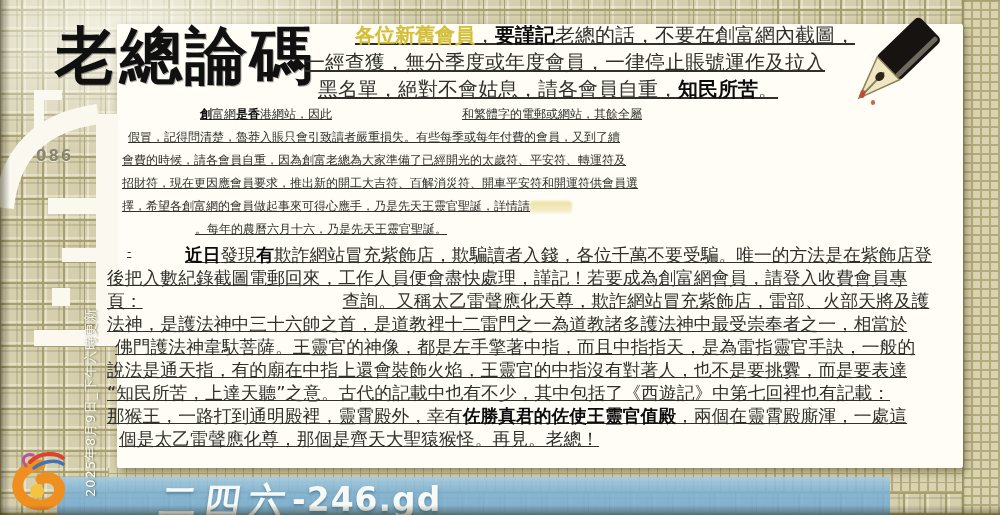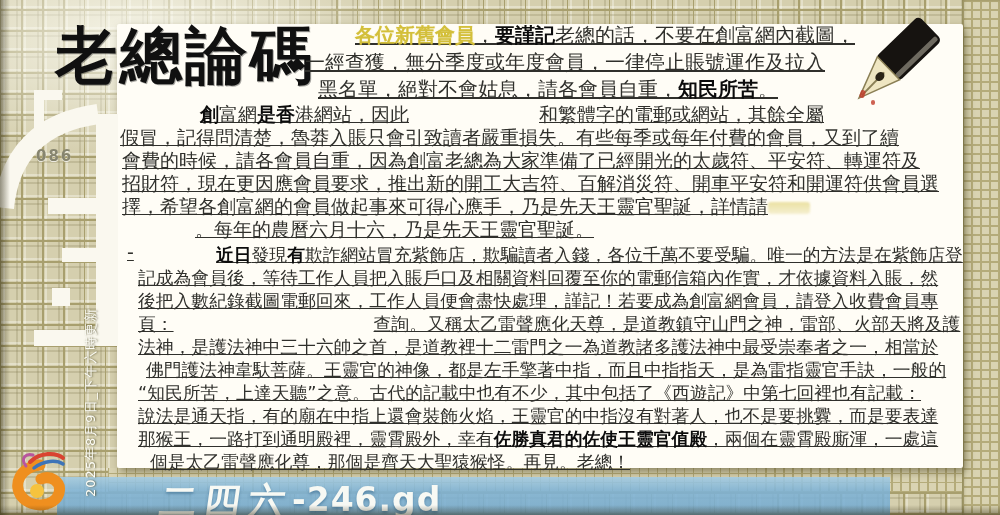--- a/index.html
+++ b/index.html
@@ -39,22 +39,22 @@
     color:#87856f;letter-spacing:2px;text-shadow:0 1px 0 rgba(255,255,255,.7);}
   .date-vertical{position:absolute;left:82px;top:497px;transform-origin:0 0;
     transform:rotate(-90deg);font-size:13px;color:#fdfdf6;letter-spacing:1px;
     text-shadow:0 1px 2px rgba(70,65,30,.8);white-space:nowrap;}
   .ornament{position:absolute;left:0;top:88px;}
   .pen{position:absolute;left:835px;top:14px;}
   
   .tblock{position:absolute;color:#30302c;}
   .notice{left:300px;top:22px;font-size:20px;}
   .notice .tline{height:27px;line-height:27px;}
-  .body1{left:120px;top:103px;font-size:19px;}
-  .body2{left:136px;top:243px;font-size:17.8px;}
+  .body1{left:120px;top:103px;font-size:12px;}
+  .body2{left:105px;top:243px;font-size:17.8px;}
   .tline{height:23px;line-height:23px;white-space:nowrap;text-decoration:underline;}
   .seg{color:inherit;}
   .seg-b{font-weight:700;color:#0c0c0c;}
   .seg-y{color:#d3bf3a;font-weight:700;text-shadow:0 0 1px rgba(211,191,58,.5);}
   .gap{display:inline-block;height:1px;}
   .seg-blob{display:inline-block;height:12px;border-radius:3px;vertical-align:middle;
     background:linear-gradient(rgba(214,196,78,.5),rgba(214,196,78,.22));filter:blur(1px);}
   .ink-speck{position:absolute;background:#c23b2a;border-radius:2px;opacity:.8;}
   .band{position:absolute;left:57px;top:477px;width:833px;height:38px;
     background:linear-gradient(#a3cce4,#7fb3d6 35%,#74aacf);opacity:.88;}
@@ -104,36 +104,35 @@
   <div class="ink-speck" style="left:860px;top:90px;width:5px;height:8px;transform:rotate(20deg);"></div>
   <div class="ink-speck" style="left:871px;top:100px;width:4px;height:5px;"></div>
 
   <div class="tblock notice">
       <div class="tline" style="margin-left: 55px;"><span class="seg-y">各位新舊會員</span><span class="seg">，</span><span class="seg-b">要謹記</span><span class="seg">老總的話，不要在創富網內截圖，</span></div>
       <div class="tline" style="margin-left: 5px;"><span class="seg">一經查獲，無分季度或年度會員，一律停止賬號運作及拉入</span></div>
       <div class="tline" style="margin-left: 18px;"><span class="seg">黑名單，絕對不會姑息，請各會員自重，</span><span class="seg-b">知民所苦</span><span class="seg">。</span></div>
     </div>
   <div class="tblock body1">
       <div class="tline" style="margin-left: 80px;"><span class="seg-b">創</span><span class="seg">富網</span><span class="seg-b">是</span><span class="seg-b">香</span><span class="seg">港網站，因此</span><span class="gap" style="width: 130px;"></span><span class="seg">和繁體字的電郵或網站，其餘全屬</span></div>
-      <div class="tline" style="margin-left: 0;"><span class="seg">假冒，記得問清楚，魯莽入賬只會引致讀者嚴重損失。有些每季或每年付費的會員，又到了續</span></div>
+      <div class="tline" style="margin-left: 8px;"><span class="seg">假冒，記得問清楚，魯莽入賬只會引致讀者嚴重損失。有些每季或每年付費的會員，又到了續</span></div>
       <div class="tline" style="margin-left: 2px;"><span class="seg">會費的時候，請各會員自重，因為創富老總為大家準備了已經開光的太歲符、平安符、轉運符及</span></div>
       <div class="tline" style="margin-left: 2px;"><span class="seg">招財符，現在更因應會員要求，推出新的開工大吉符、百解消災符、開車平安符和開運符供會員選</span></div>
       <div class="tline" style="margin-left: 2px;"><span class="seg">擇，希望各創富網的會員做起事來可得心應手，乃是先天王靈官聖誕，詳情請</span><span class="seg-blob" style="width: 42px;"></span></div>
       <div class="tline" style="margin-left: 75px;"><span class="seg">。每年的農曆六月十六，乃是先天王靈官聖誕。</span></div>
       <div class="tline" style="margin-left: 7px;"><span class="seg">-</span></div>
     </div>
   <div class="tblock body2">
       <div class="tline" style="margin-left: 80px;"><span class="seg-b">近日</span><span class="seg">發現</span><span class="seg-b">有</span><span class="seg">欺詐網站冒充紫飾店，欺騙讀者入錢，各位千萬不要受騙。唯一的方法是在紫飾店登</span></div>
-      <div class="tline" style="margin-left: 2px;"><span class="seg">記成為會員後，等待工作人員把入賬戶口及相關資料回覆至你的電郵信箱內作實，才依據資料入賬，然</span></div>
       <div class="tline" style="margin-left: 2px;"><span class="seg">後把入數紀錄截圖電郵回來，工作人員便會盡快處理，謹記！若要成為創富網會員，請登入收費會員專</span></div>
-      <div class="tline" style="margin-left: 2px;"><span class="seg">頁：</span><span class="gap" style="width: 200px;"></span><span class="seg">查詢。又稱太乙雷聲應化天尊，是道教鎮守山門之神，雷部、火部天將及護</span></div>
+      <div class="tline" style="margin-left: 2px;"><span class="seg">頁：</span><span class="gap" style="width: 200px;"></span><span class="seg">查詢。又稱太乙雷聲應化天尊，欺詐網站冒充紫飾店，雷部、火部天將及護</span></div>
       <div class="tline" style="margin-left: 2px;"><span class="seg">法神，是護法神中三十六帥之首，是道教裡十二雷門之一為道教諸多護法神中最受崇奉者之一，相當於</span></div>
       <div class="tline" style="margin-left: 10px;"><span class="seg">佛門護法神韋馱菩薩。王靈官的神像，都是左手擎著中指，而且中指指天，是為雷指靈官手訣，一般的</span></div>
+      <div class="tline" style="margin-left: 2px;"><span class="seg">說法是通天指，有的廟在中指上還會裝飾火焰，王靈官的中指沒有對著人，也不是要挑釁，而是要表達</span></div>
       <div class="tline" style="margin-left: 2px;"><span class="seg">“知民所苦，上達天聽”之意。古代的記載中也有不少，其中包括了《西遊記》中第七回裡也有記載：</span></div>
-      <div class="tline" style="margin-left: 2px;"><span class="seg">說法是通天指，有的廟在中指上還會裝飾火焰，王靈官的中指沒有對著人，也不是要挑釁，而是要表達</span></div>
       <div class="tline" style="margin-left: 2px;"><span class="seg">那猴王，一路打到通明殿裡，靈霄殿外，幸有</span><span class="seg-b">佐勝真君的佐使王靈官值殿</span><span class="seg">，兩個在靈霄殿廝渾，一處這</span></div>
       <div class="tline" style="margin-left: 14px;"><span class="seg">個是太乙雷聲應化尊，那個是齊天大聖猿猴怪。再見。老總！</span></div>
     </div>
 
   <div class="band"></div>
 
   <svg class="logo" width="105" height="64" viewBox="0 0 105 64">
     <path d="M40 15 C 20 17 12 35 22 47 C 32 59 55 57 59 43 C 62 31 50 25 41 29" stroke="#ef8f1f" stroke-width="11" fill="none" stroke-linecap="round"></path>
     <circle cx="37" cy="41" r="7" fill="#f6c33e"></circle>
     <path d="M30 12 C 40 2 56 2 63 8" stroke="#d94330" stroke-width="4" fill="none" stroke-linecap="round"></path>

